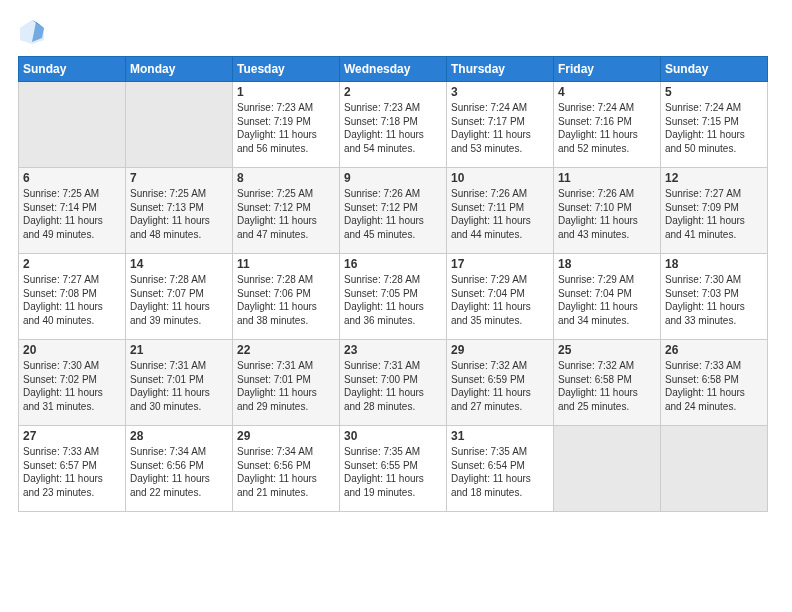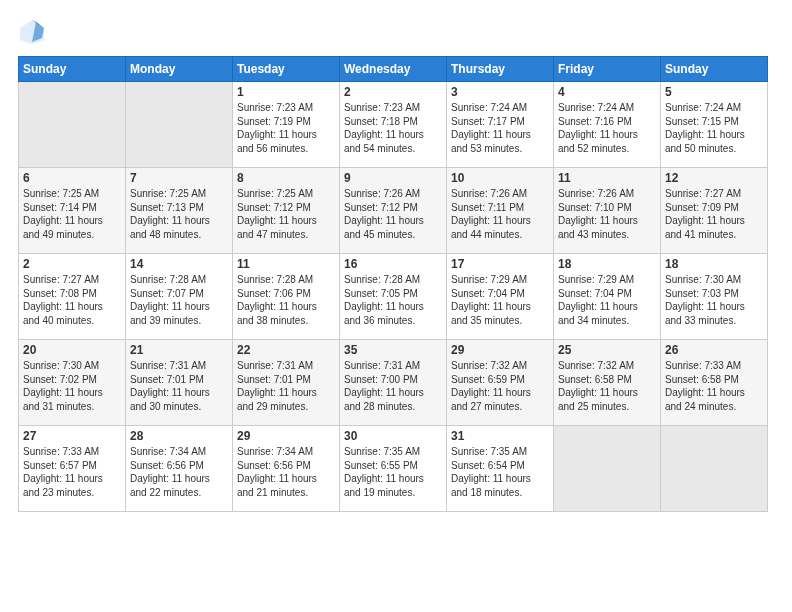--- a/index.html
+++ b/index.html
@@ -269,21 +269,21 @@
 Sunset: 7:01 PM
 Daylight: 11 hours and 30 minutes.</div>
           </td>
           <td>
             <span class="day-num">22</span>
             <div class="day-info" style="white-space: pre-line;">Sunrise: 7:31 AM
 Sunset: 7:01 PM
 Daylight: 11 hours and 29 minutes.</div>
           </td>
           <td>
-            <span class="day-num">35</span>
+            <span class="day-num">23</span>
             <div class="day-info" style="white-space: pre-line;">Sunrise: 7:31 AM
 Sunset: 7:00 PM
 Daylight: 11 hours and 28 minutes.</div>
           </td>
           <td>
             <span class="day-num">29</span>
             <div class="day-info" style="white-space: pre-line;">Sunrise: 7:32 AM
 Sunset: 6:59 PM
 Daylight: 11 hours and 27 minutes.</div>
           </td>

